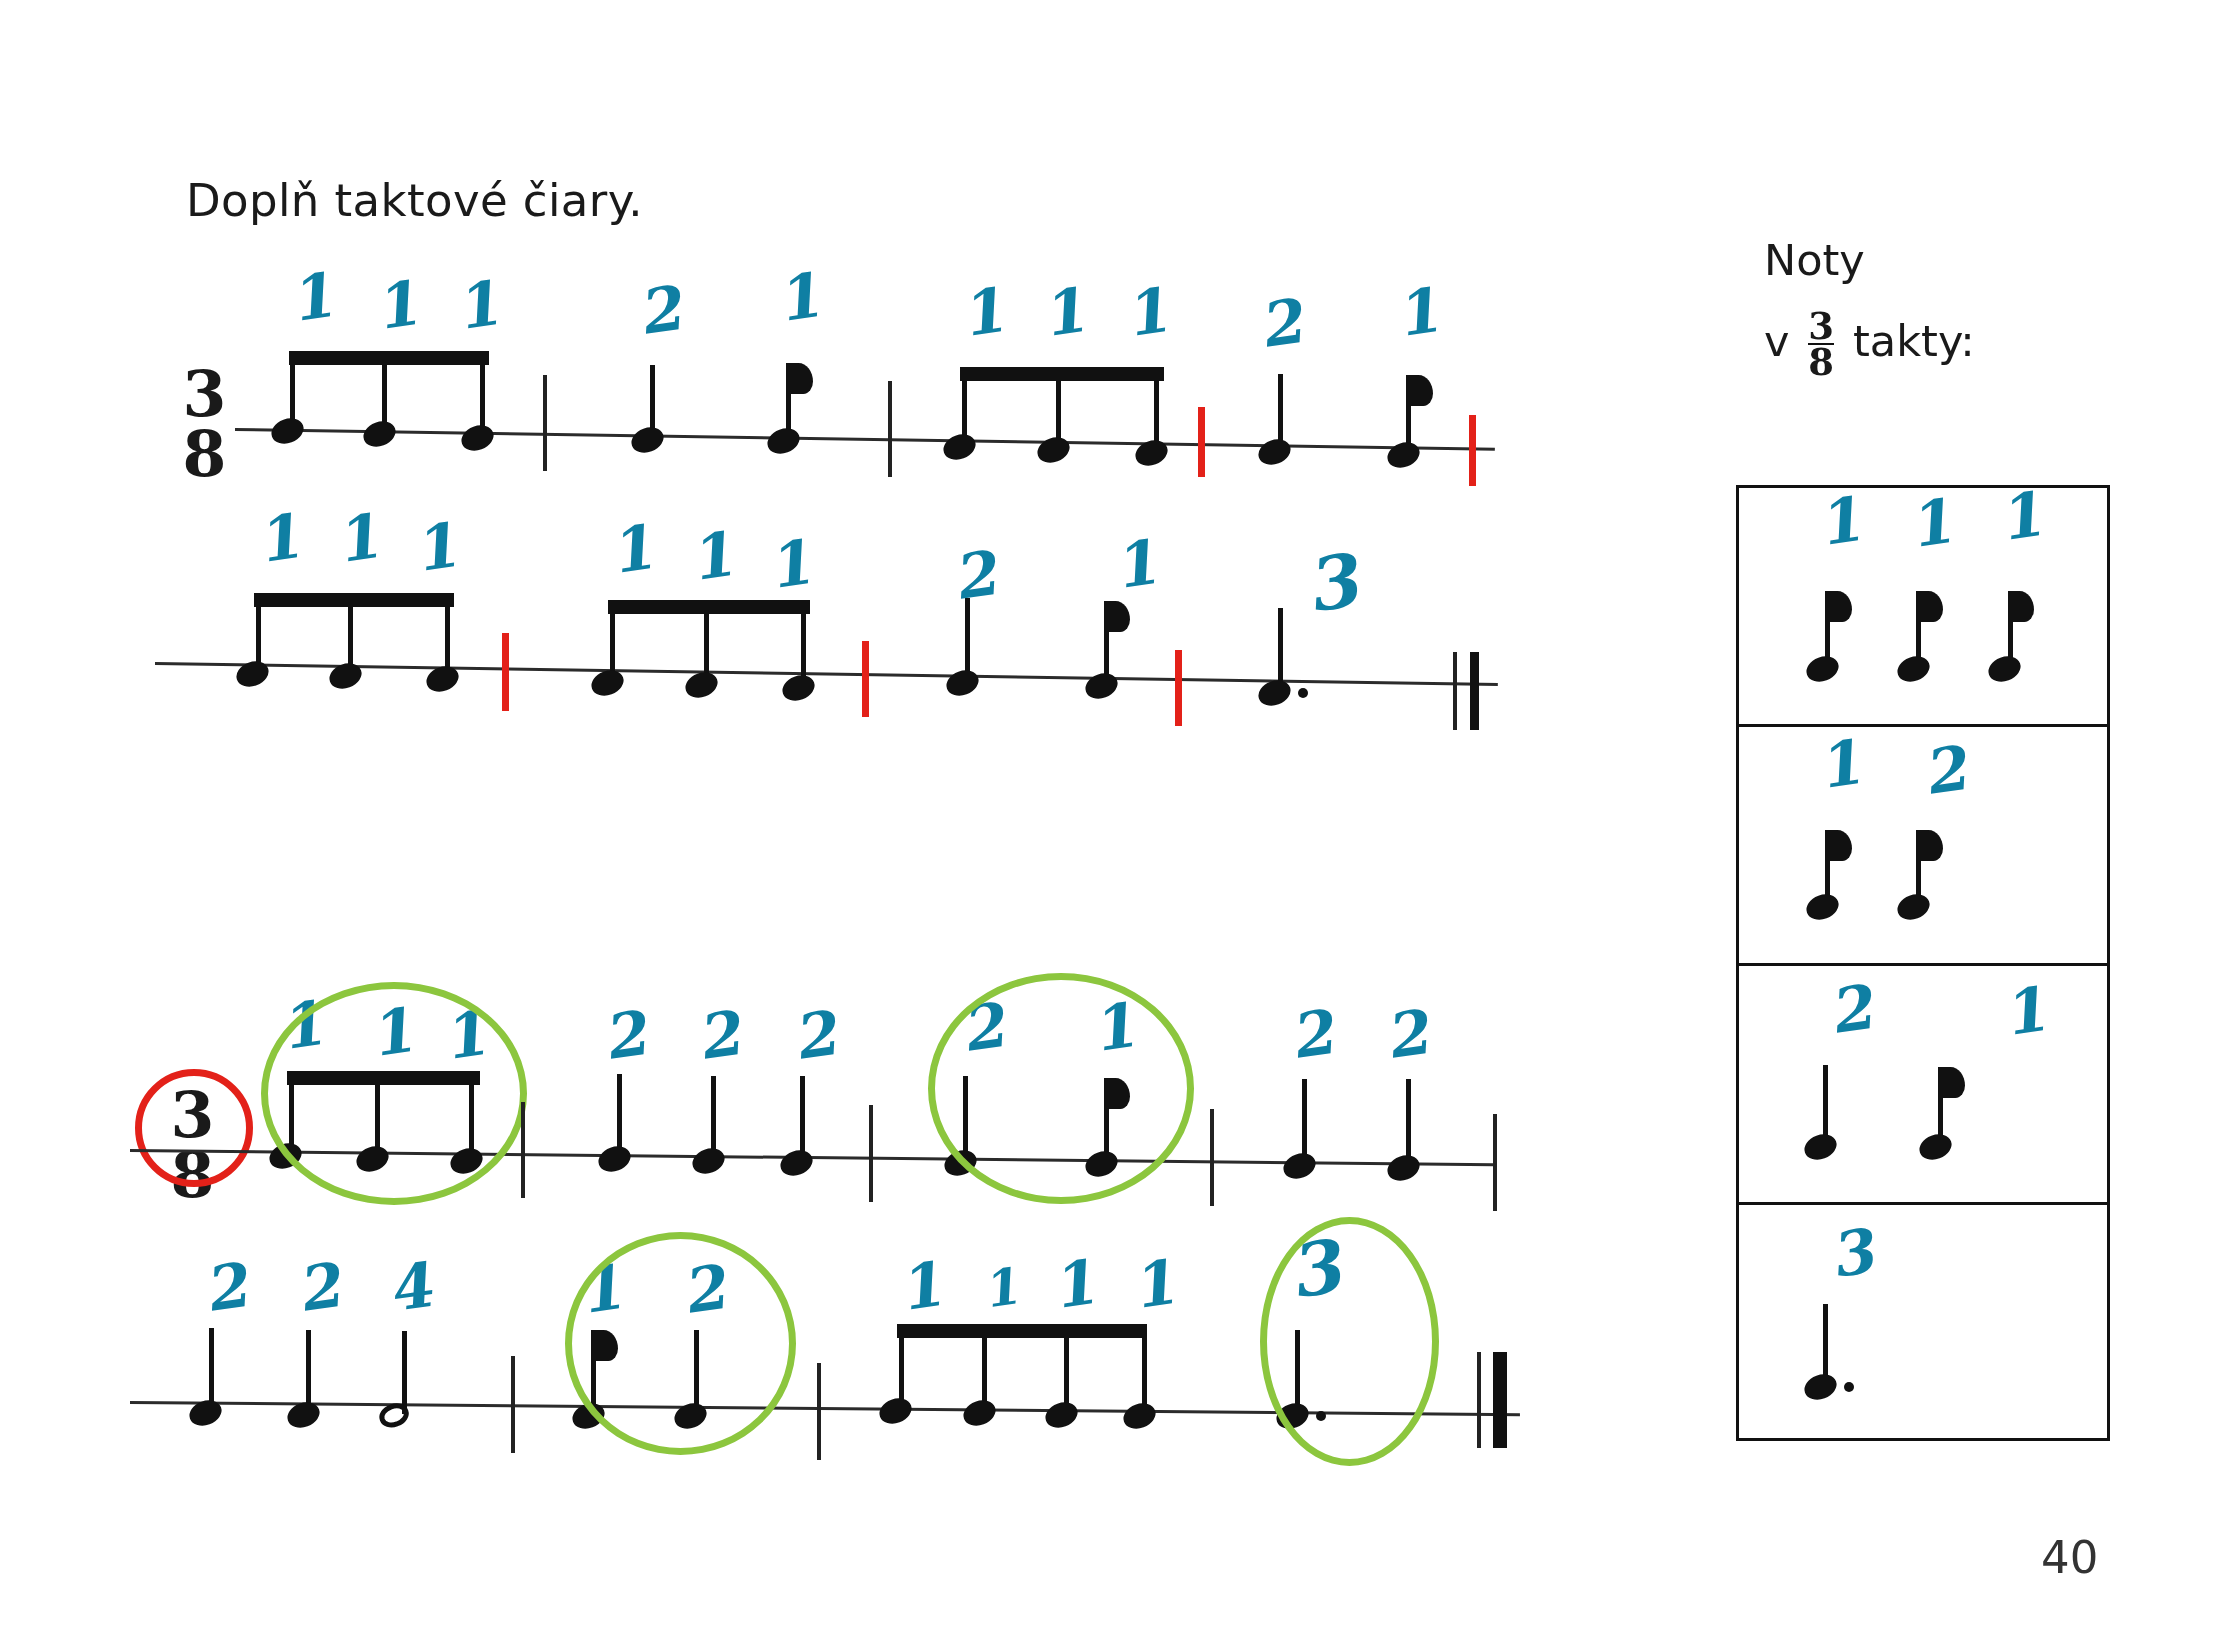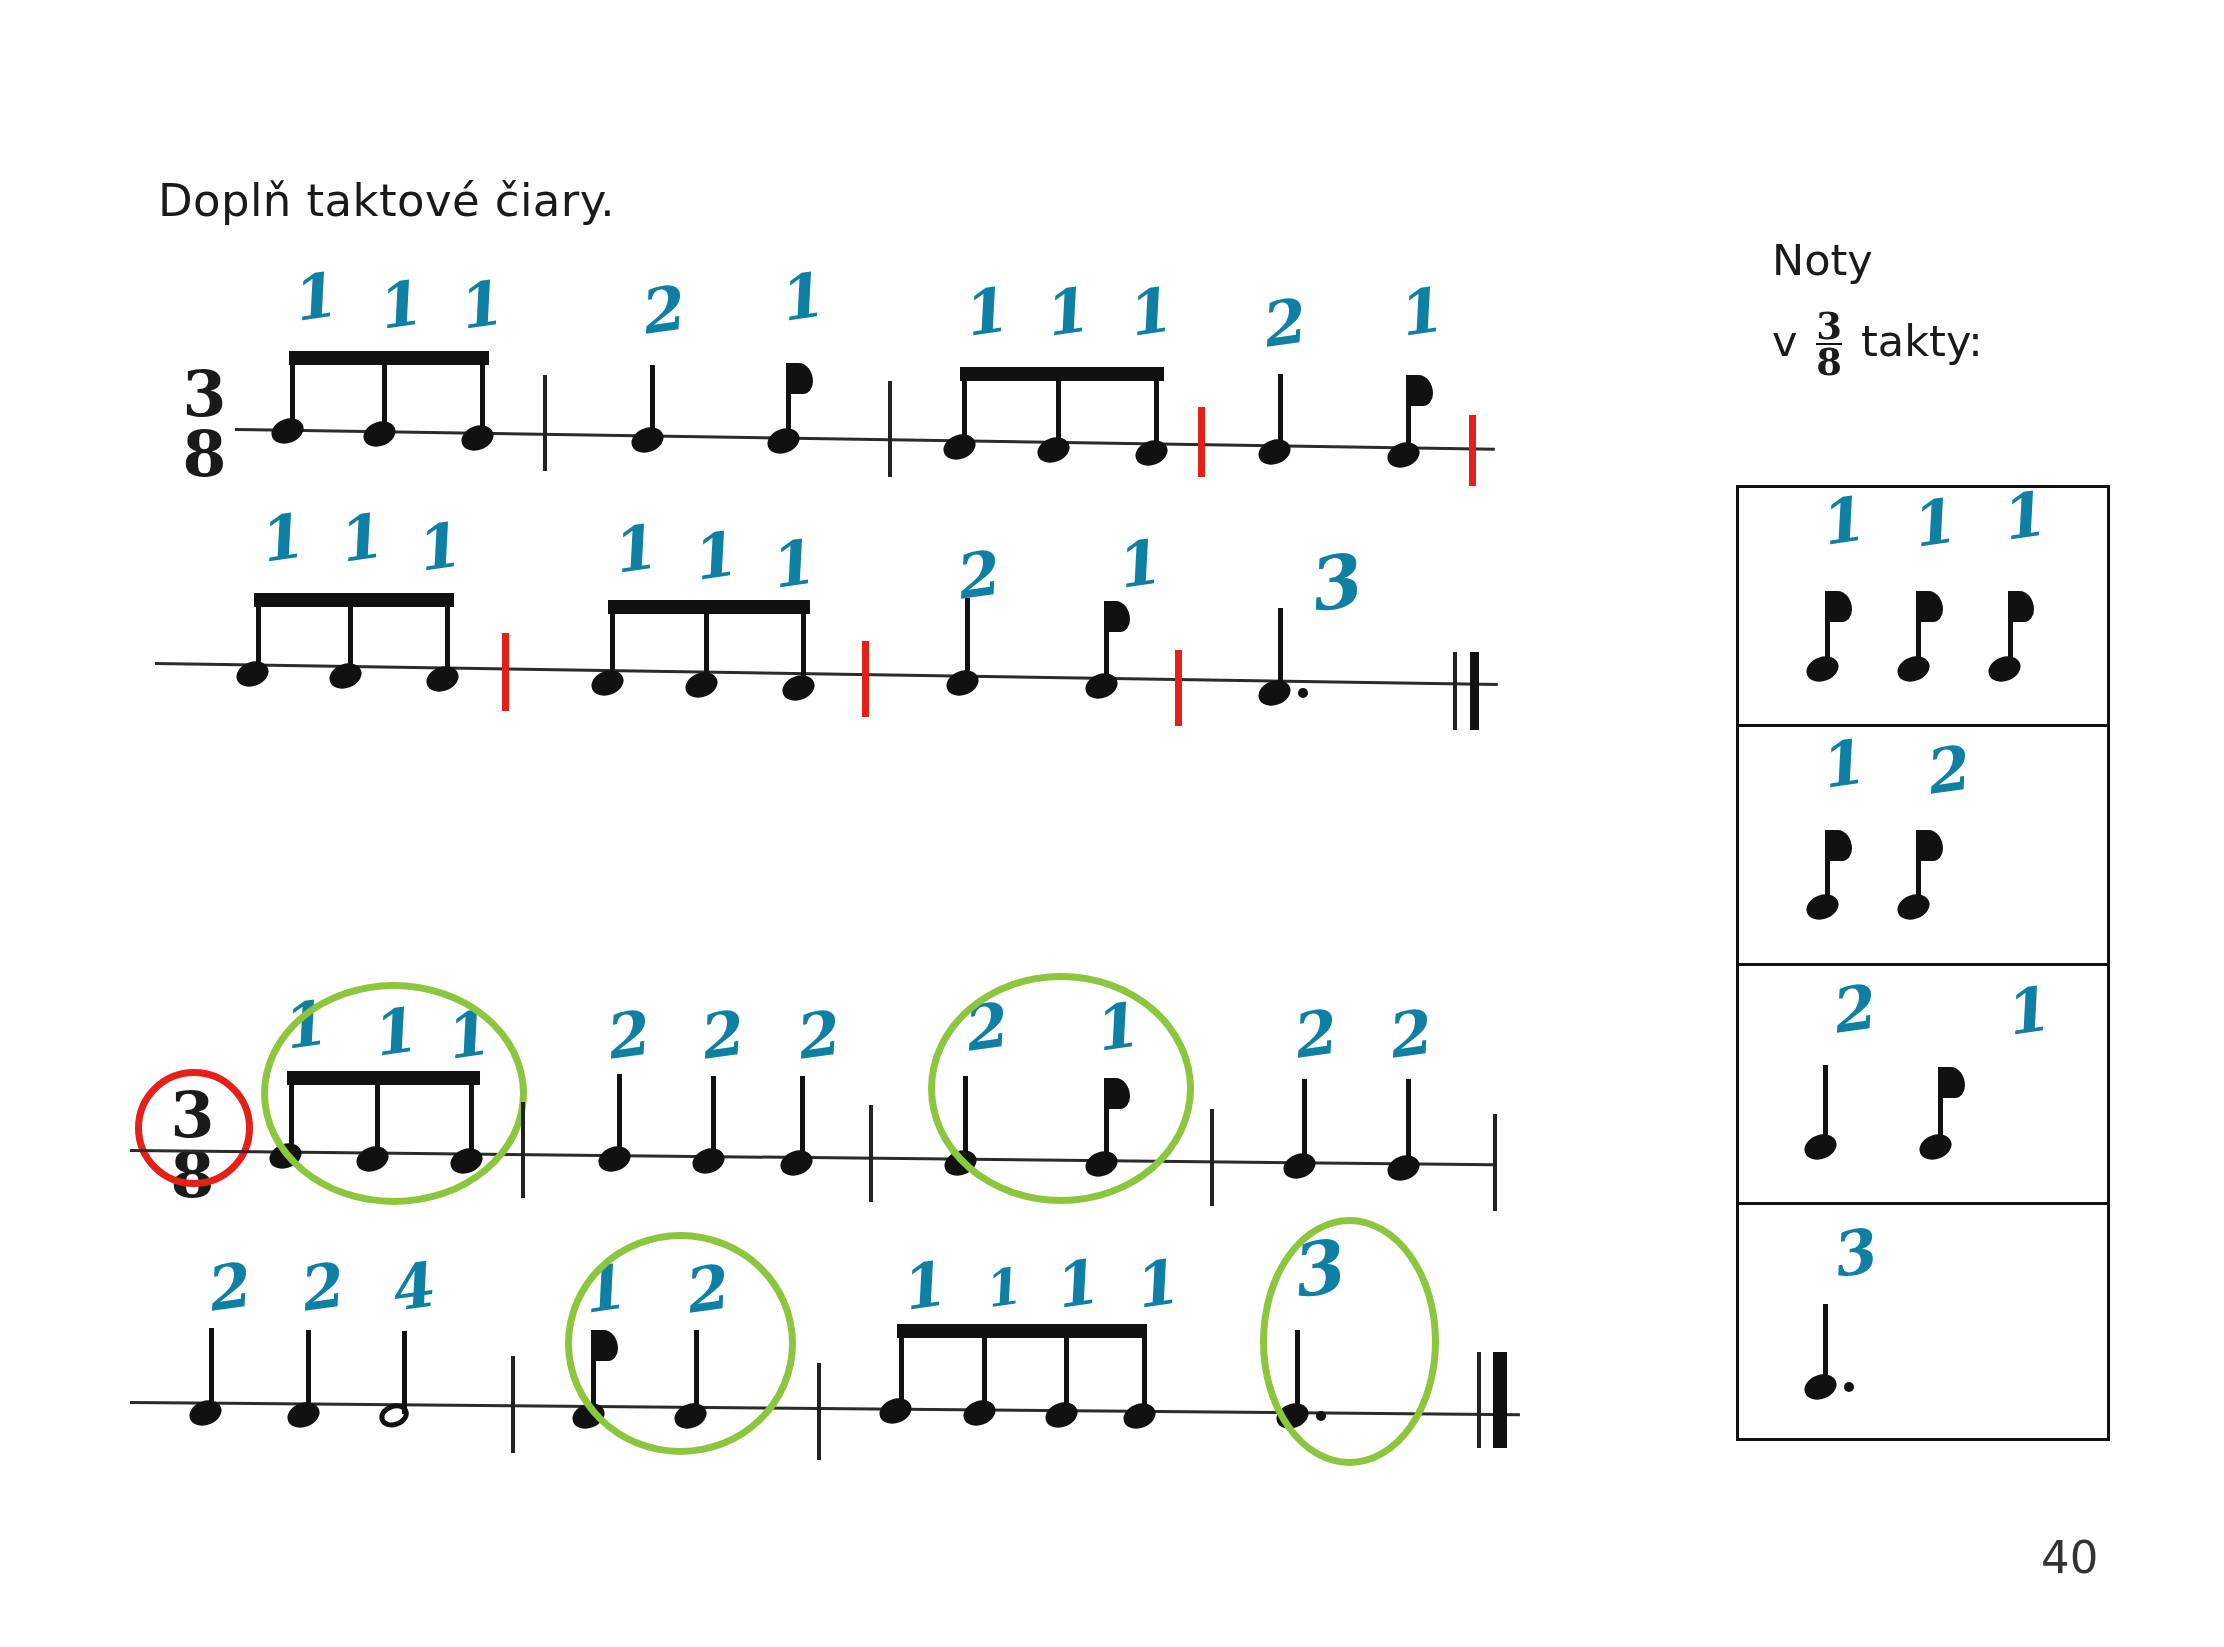--- a/index.html
+++ b/index.html
@@ -135,39 +135,38 @@
     font-size:45px;
     color:#333;
     font-family:"DejaVu Sans", sans-serif;
   }
   .noty {
     position:absolute;
     font-size:43px;
     color:#1a1a1a;
     font-family:"DejaVu Sans", sans-serif;
     white-space:nowrap;
-    margin-left:8px;
   }
   .frac-inline {
     display:inline-block;
     font-family:"DejaVu Serif", serif;
     font-weight:700;
     font-size:37px;
     line-height:0.92;
     text-align:center;
     vertical-align:middle;
     margin:0 5.2px;
   }
 </style>
 </head>
 <body>
 
 <div class="page">
 
-  <div class="instr abs" style="left:158px; top:174px;">Doplň taktové čiary.</div>
+  <div class="instr abs" style="left:186px; top:174px;">Doplň taktové čiary.</div>
 
   <div class="timesig" style="left:174px; top:365px; width:61px;">
     <span class="num">3</span>
     <span class="den">8</span>
   </div>
 
   <div class="staff" style="left:235px; top:428px; width:1260px; transform:rotate(0.9deg); transform-origin:left center;"></div>
 
   <div class="abs">
     <div class="beam" style="left:289px; top:351px; width:200px;"></div>

